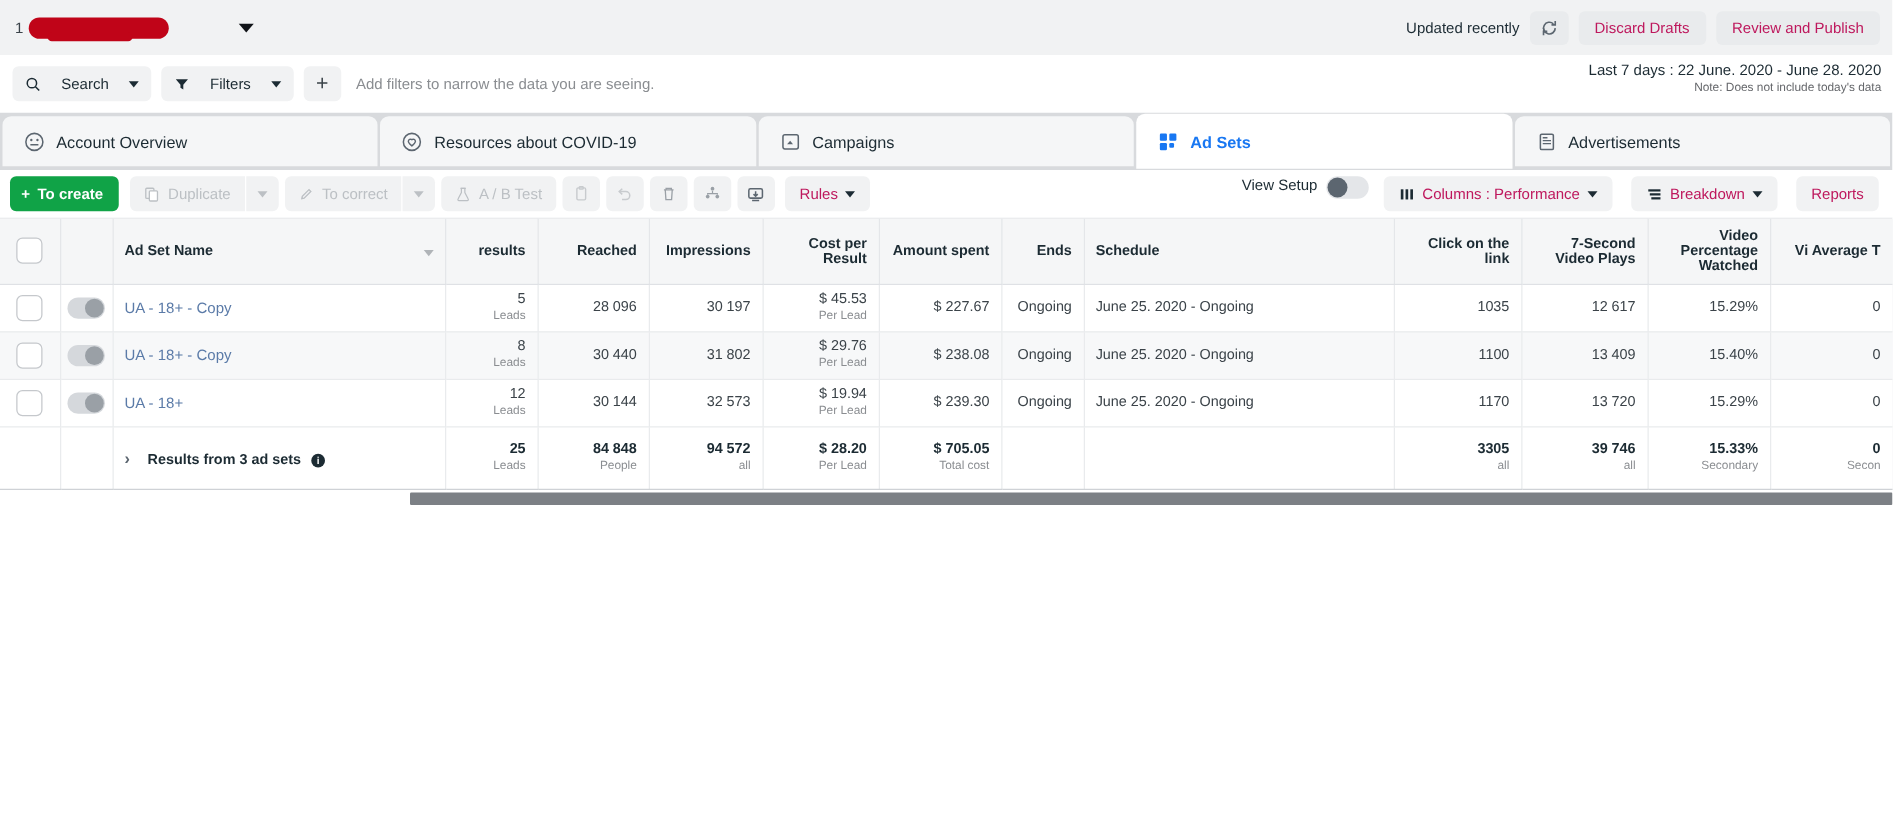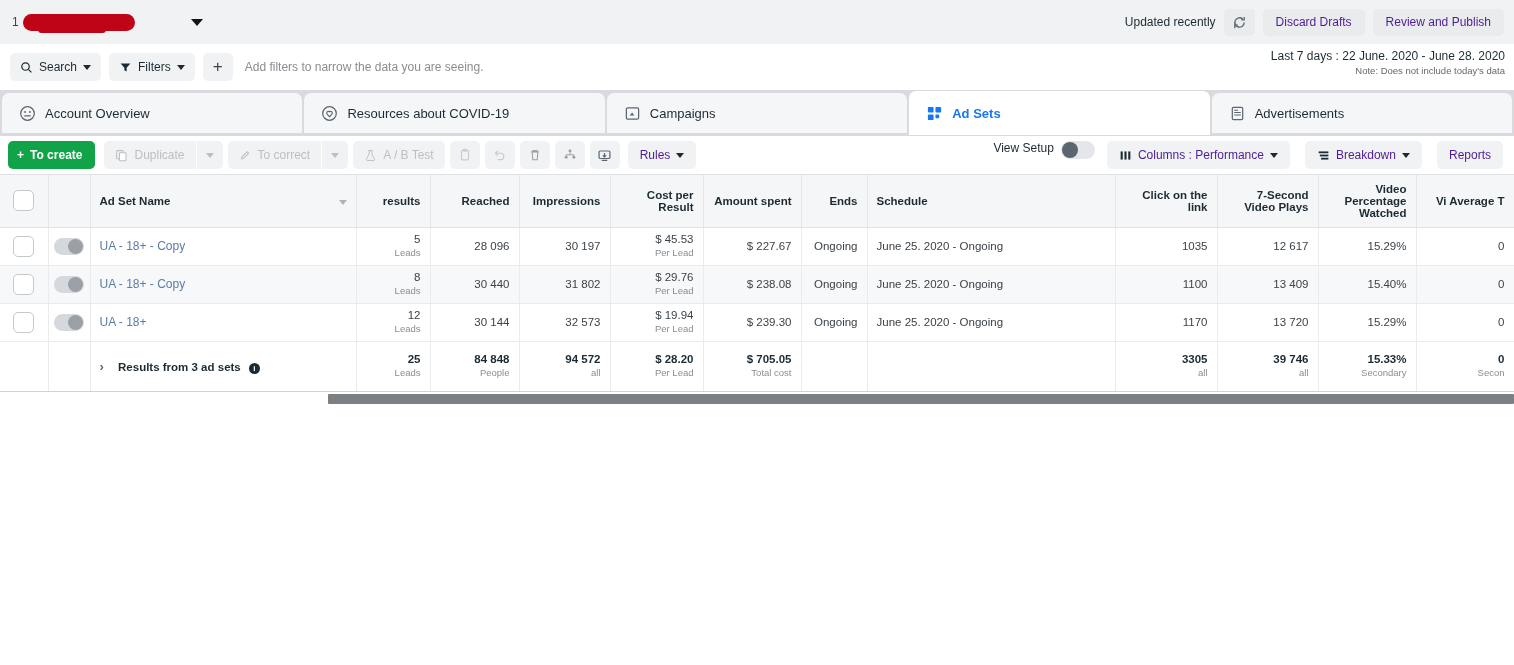--- a/index.html
+++ b/index.html
@@ -34,39 +34,39 @@
     border-top: 7px solid #111418; cursor: pointer;
   }
   #acct-right {
     margin-left: auto; display: flex; align-items: center;
     padding-right: 10px; gap: 8px;
   }
   #updated-recently { font-size: 12px; color: #1c2b33; }
   .ghost-btn {
     background: #e9ebed; border: none; border-radius: 5px;
     height: 27px; padding: 0 13px;
-    font-family: inherit; font-size: 12px; color: #4c1d95;
+    font-family: inherit; font-size: 12px; color: #be185d;
     display: flex; align-items: center; cursor: pointer;
   }
   #refresh-btn {
     background: #e9ebed; border: none; border-radius: 5px;
     width: 31px; height: 27px;
     display: flex; align-items: center; justify-content: center; cursor: pointer;
   }
 
   
   #filter-bar {
     height: 46px; background: #ffffff;
     display: flex; align-items: center; padding-left: 10px;
     position: relative;
   }
   .chip {
     background: #f1f2f3; border: none; border-radius: 5px;
     height: 28px; padding: 0 10px; margin-right: 8px;
-    display: flex; align-items: center; gap: 6px;
+    display: flex; align-items: center; gap: 16px;
     font-family: inherit; font-size: 12px; color: #1c2b33; cursor: pointer;
   }
   .chip.square { width: 30px; padding: 0; justify-content: center; font-size: 17px; color:#3b4349; }
   .caret-dn {
     width: 0; height: 0; border-left: 4px solid transparent;
     border-right: 4px solid transparent; border-top: 5px solid #1c2b33;
   }
   #filter-hint { font-size: 12px; color: #8a8d91; margin-left: 4px; }
   #daterange {
     position: absolute; right: 9px; top: 5px; text-align: right; line-height: 1.32;
@@ -107,21 +107,21 @@
   }
   .tb {
     background: #f1f2f3; border: none; border-radius: 5px;
     height: 28px; padding: 12px 11px; margin-right: 5px;
     display: flex; align-items: center; gap: 6px;
     font-family: inherit; font-size: 12px; color: #bcc0c4; cursor: pointer;
   }
   .tb.split-main { margin-right: 1px; border-radius: 5px 0 0 5px; }
   .tb.split-arrow { width: 26px; padding: 0; justify-content: center; border-radius: 0 5px 5px 0; margin-right: 5px; }
   .tb.iconly { width: 30px; padding: 0; justify-content: center; }
-  .tb.rules { color: #4c1d95; padding: 0 12px; margin-left: 3px; }
+  .tb.rules { color: #be185d; padding: 0 12px; margin-left: 3px; }
   .caret-gray { width:0;height:0;border-left:4px solid transparent;border-right:4px solid transparent;border-top:5px solid #bcc0c4; }
 
   #toolbar-right {
     margin-left: auto; display: flex; align-items: flex-start; gap: 7px;
   }
   #view-setup-label { font-size: 12px; color: #1c2b33; }
   #view-setup-toggle {
     width: 34px; height: 18px; border-radius: 9px; background: #e4e6e9;
     position: relative; cursor: pointer; margin-right: 2px;
   }

